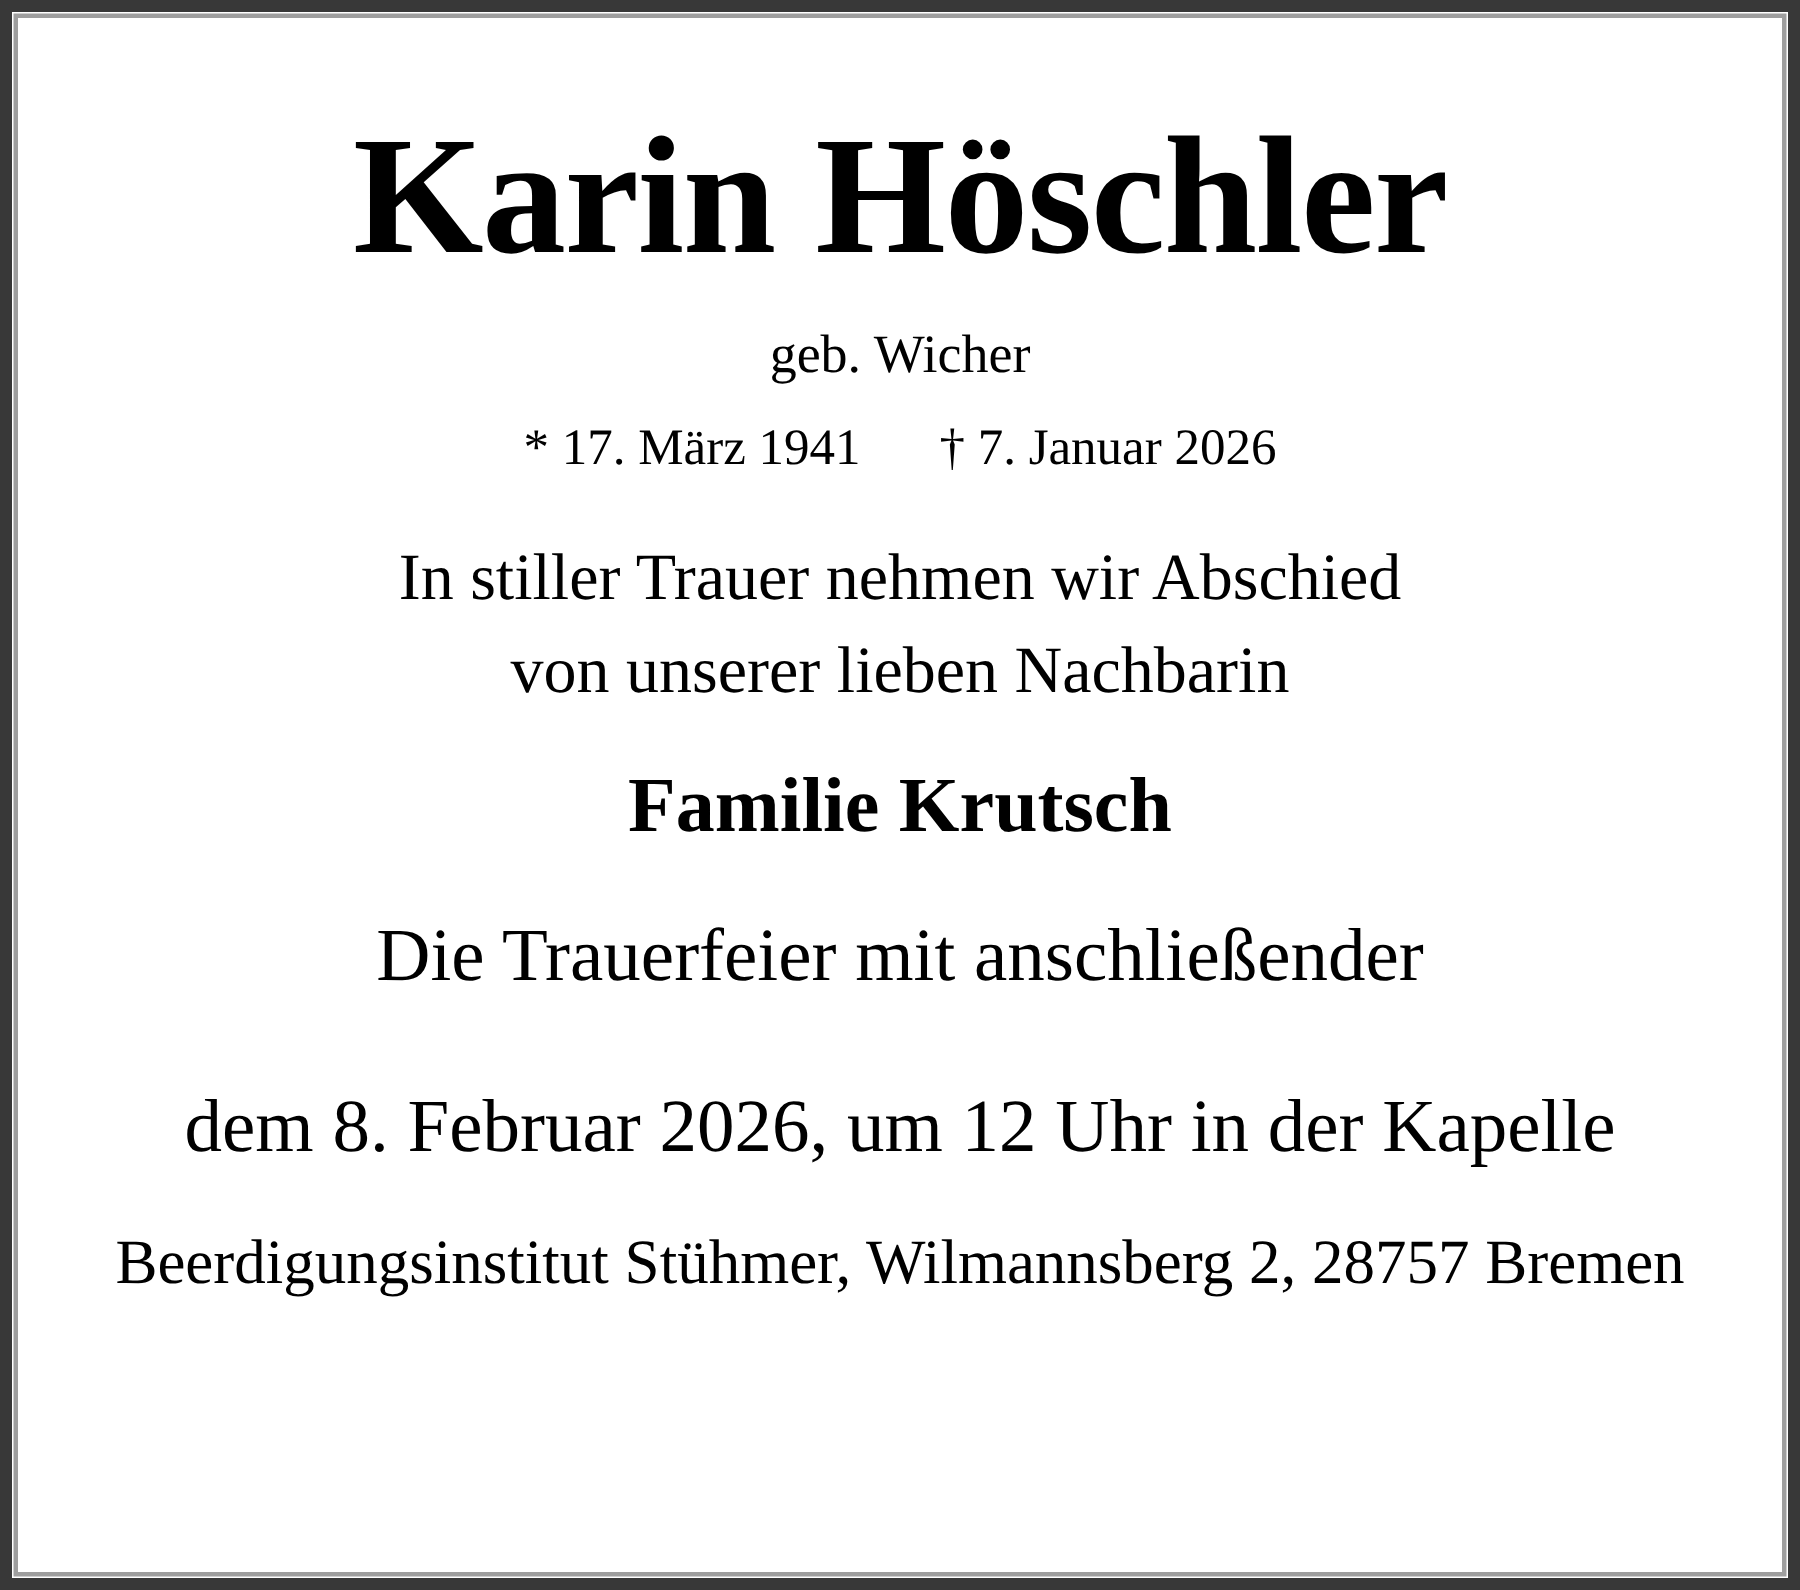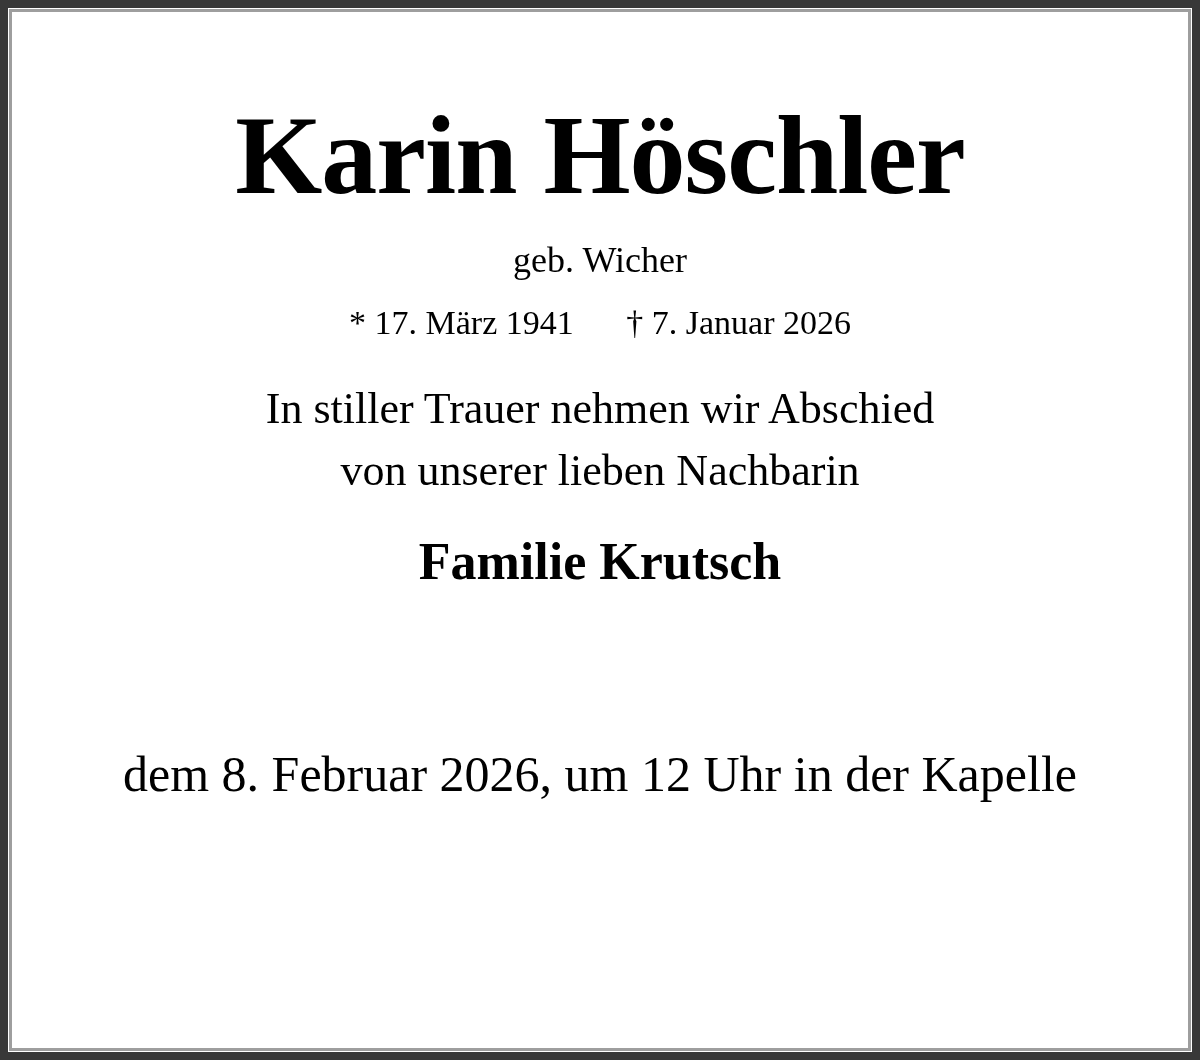--- a/index.html
+++ b/index.html
@@ -27,21 +27,21 @@
     height:100%;
     box-sizing:border-box;
     border:3px solid var(--frame-inner);
     background:var(--bg);
     overflow:hidden;
   }
   .notice{
     font-family:"Liberation Serif", serif;
     color:var(--text);
     text-align:center;
-    padding-top:79px;
+    padding-top:55px;
   }
   .deceased-name{
     margin:0;
     font-size:112px;
     font-weight:bold;
     line-height:1.15;
     letter-spacing:-1px;
     white-space:nowrap;
   }
   .maiden{
@@ -100,21 +100,22 @@
       <p class="intro">
         <span class="line">In stiller Trauer nehmen wir Abschied</span><br>
         <span class="line">von unserer lieben Nachbarin</span>
       </p>
 
       <p class="families">
         <span class="line">Familie Krutsch</span><br>
       </p>
 
       <p class="details">
-        <br>
+        <span class="line">Die Trauerfeier mit anschließender</span><br>
         <br>
         <span class="line">dem 8. Februar 2026, um 12 Uhr in der Kapelle</span><br>
       </p>
 
+      <p class="funeral-home">Beerdigungsinstitut Stühmer, Wilmannsberg 2, 28757 Bremen</p>
 
     </main>
   </div>
 </div>
 
 </body></html>

